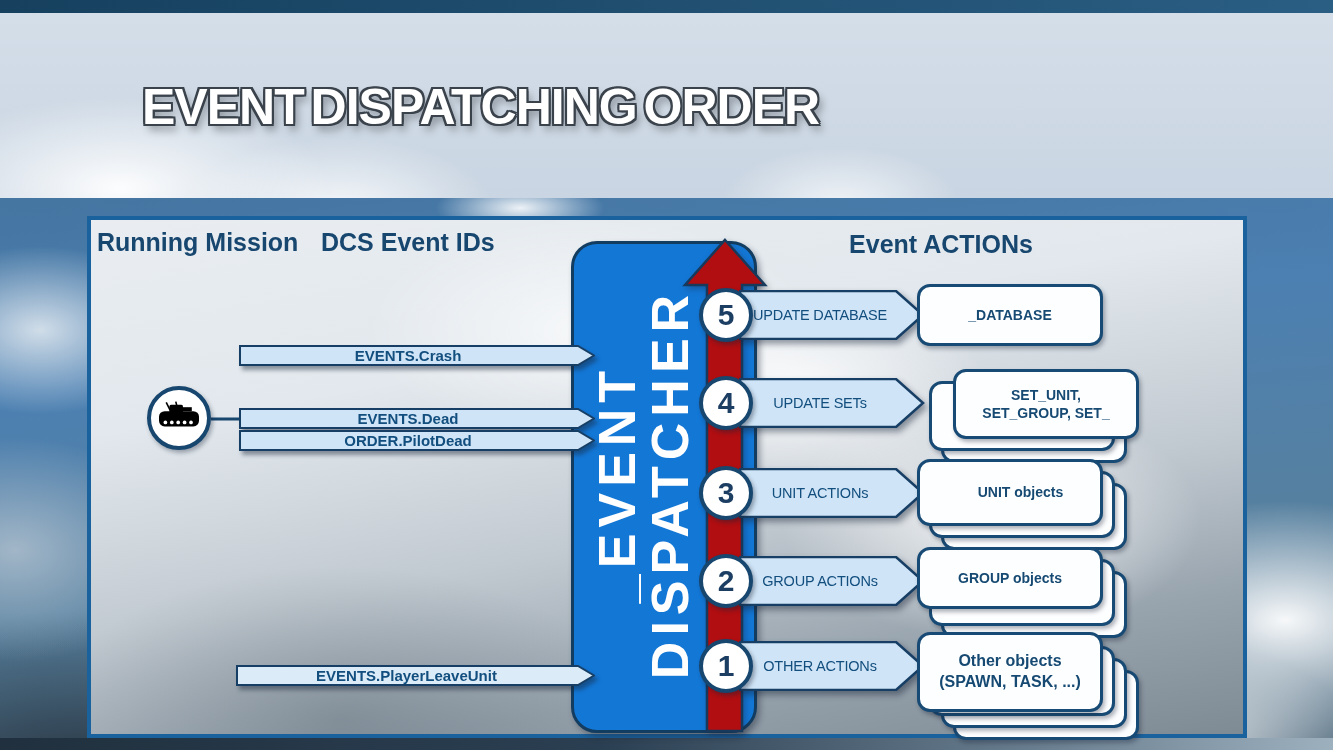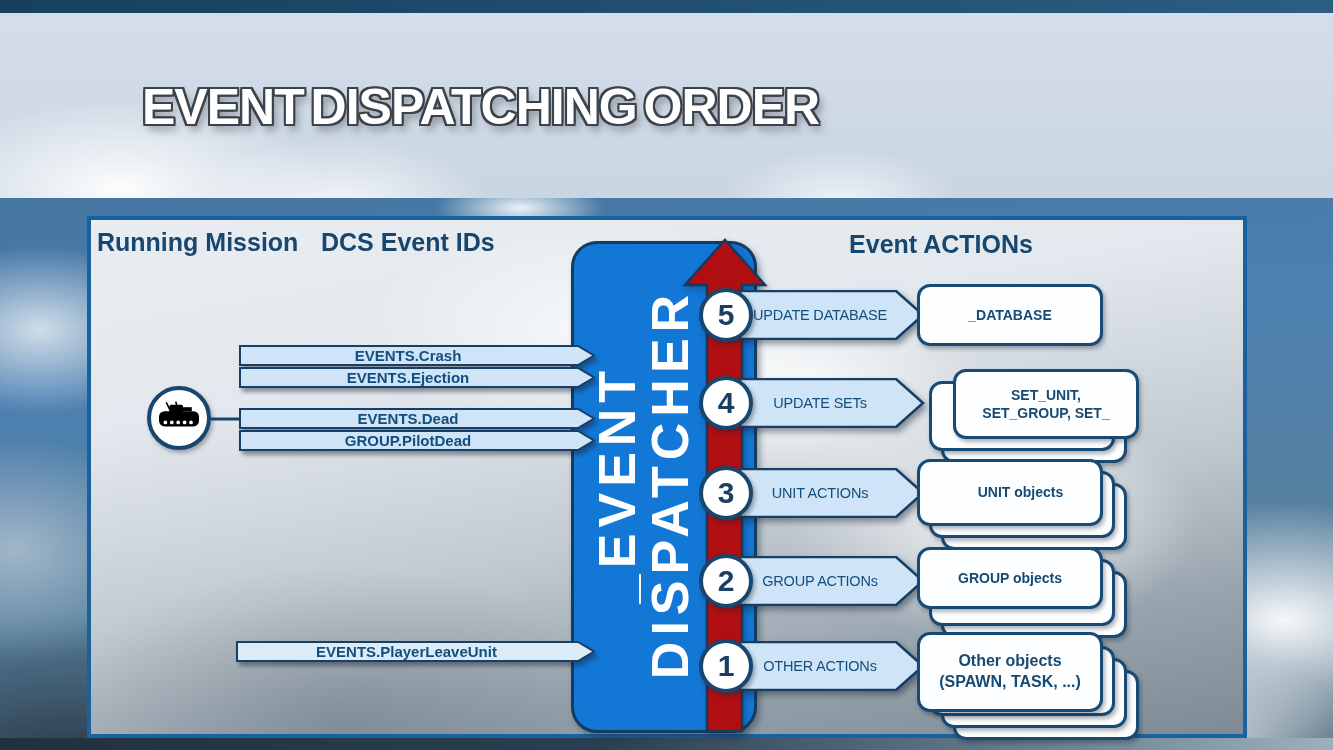--- a/index.html
+++ b/index.html
@@ -156,39 +156,33 @@
     <line x1="0" y1="11" x2="34" y2="11" stroke="#17466f" stroke-width="3"></line>
     <polygon points="33,4 46,11 33,18" fill="#17466f"></polygon>
   </svg>
 
   <div class="evt-arrow" style="left:148px; top:125px; width:356px;">
     <svg width="356" height="21" viewBox="0 0 356 21">
         <polygon points="1,1 339,1 355,10.5 339,20 1,20" fill="#cfe4f6" stroke="#173f66" stroke-width="2"></polygon>
       </svg>
     <div class="lbl">EVENTS.Crash</div>
   </div>
-  <div class="evt-arrow" style="left:148px; top:147px; width:356px;">
-    <svg width="356" height="21" viewBox="0 0 356 21">
-        <polygon points="1,1 339,1 355,10.5 339,20 1,20" fill="#cfe4f6" stroke="#173f66" stroke-width="2"></polygon>
-      </svg>
-    <div class="lbl">EVENTS.Ejection</div>
-  </div>
   <div class="evt-arrow" style="left:148px; top:188px; width:356px;">
     <svg width="356" height="21" viewBox="0 0 356 21">
         <polygon points="1,1 339,1 355,10.5 339,20 1,20" fill="#cfe4f6" stroke="#173f66" stroke-width="2"></polygon>
       </svg>
     <div class="lbl">EVENTS.Dead</div>
   </div>
   <div class="evt-arrow" style="left:148px; top:210px; width:356px;">
     <svg width="356" height="21" viewBox="0 0 356 21">
         <polygon points="1,1 339,1 355,10.5 339,20 1,20" fill="#cfe4f6" stroke="#173f66" stroke-width="2"></polygon>
       </svg>
-    <div class="lbl">GROUP.PilotDead</div>
-  </div>
-  <div class="evt-arrow" style="left:145px; top:421px; width:359px;padding-left:32px;">
+    <div class="lbl">ORDER.PilotDead</div>
+  </div>
+  <div class="evt-arrow" style="left:145px; top:445px; width:359px;padding-left:32px;">
     <svg width="359" height="21" viewBox="0 0 359 21">
         <polygon points="1,1 342,1 358,10.5 342,20 1,20" fill="#dcebf8" stroke="#173f66" stroke-width="2"></polygon>
       </svg>
     <div class="lbl">EVENTS.PlayerLeaveUnit</div>
   </div>
 
   <div class="dispatcher"></div>
   <div class="disp-text">
     <span>_EVENT</span>
     <span>DISPATCHER</span>

